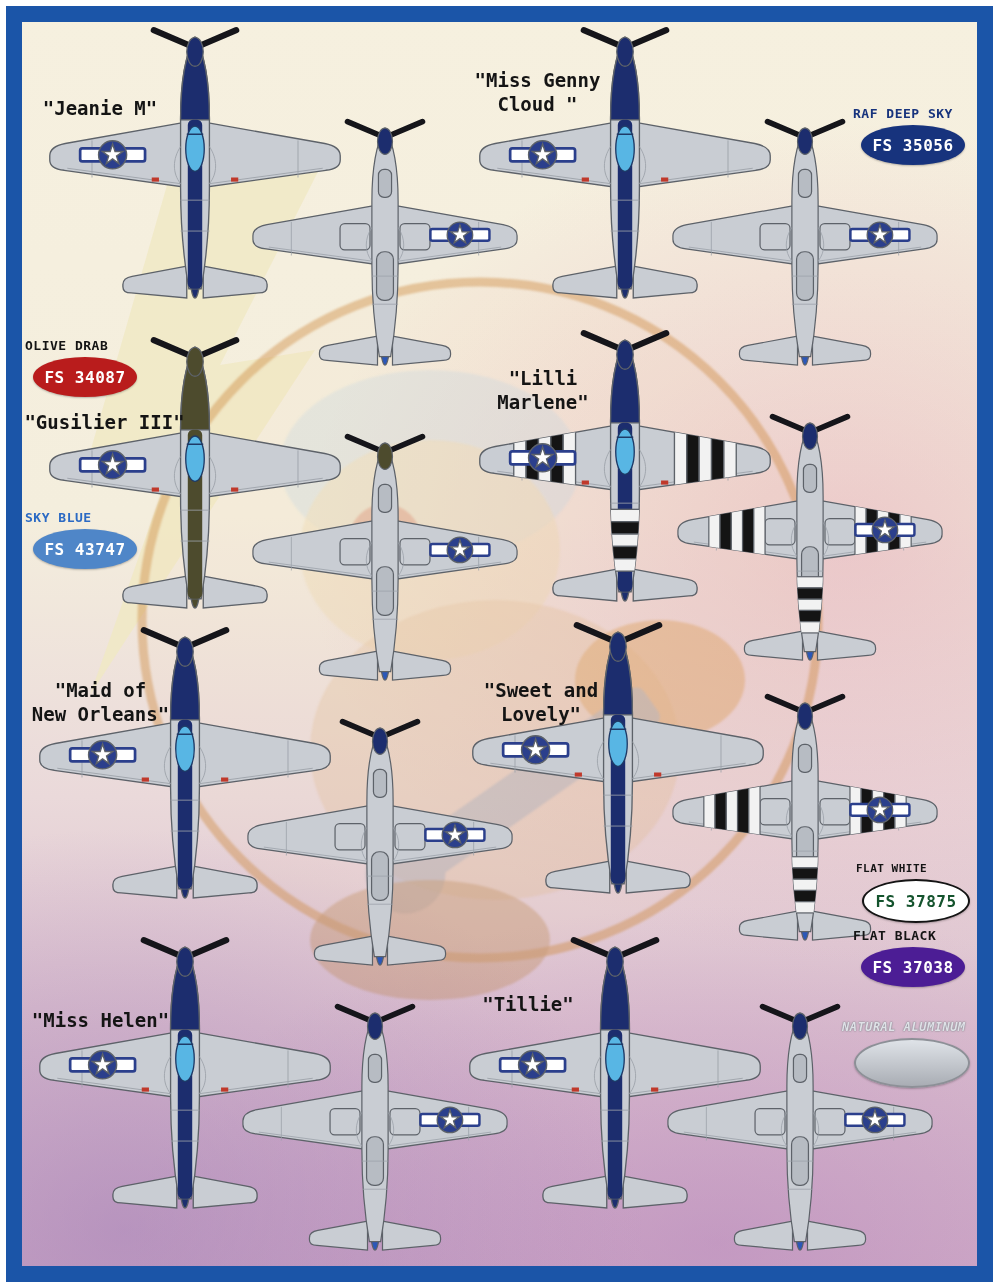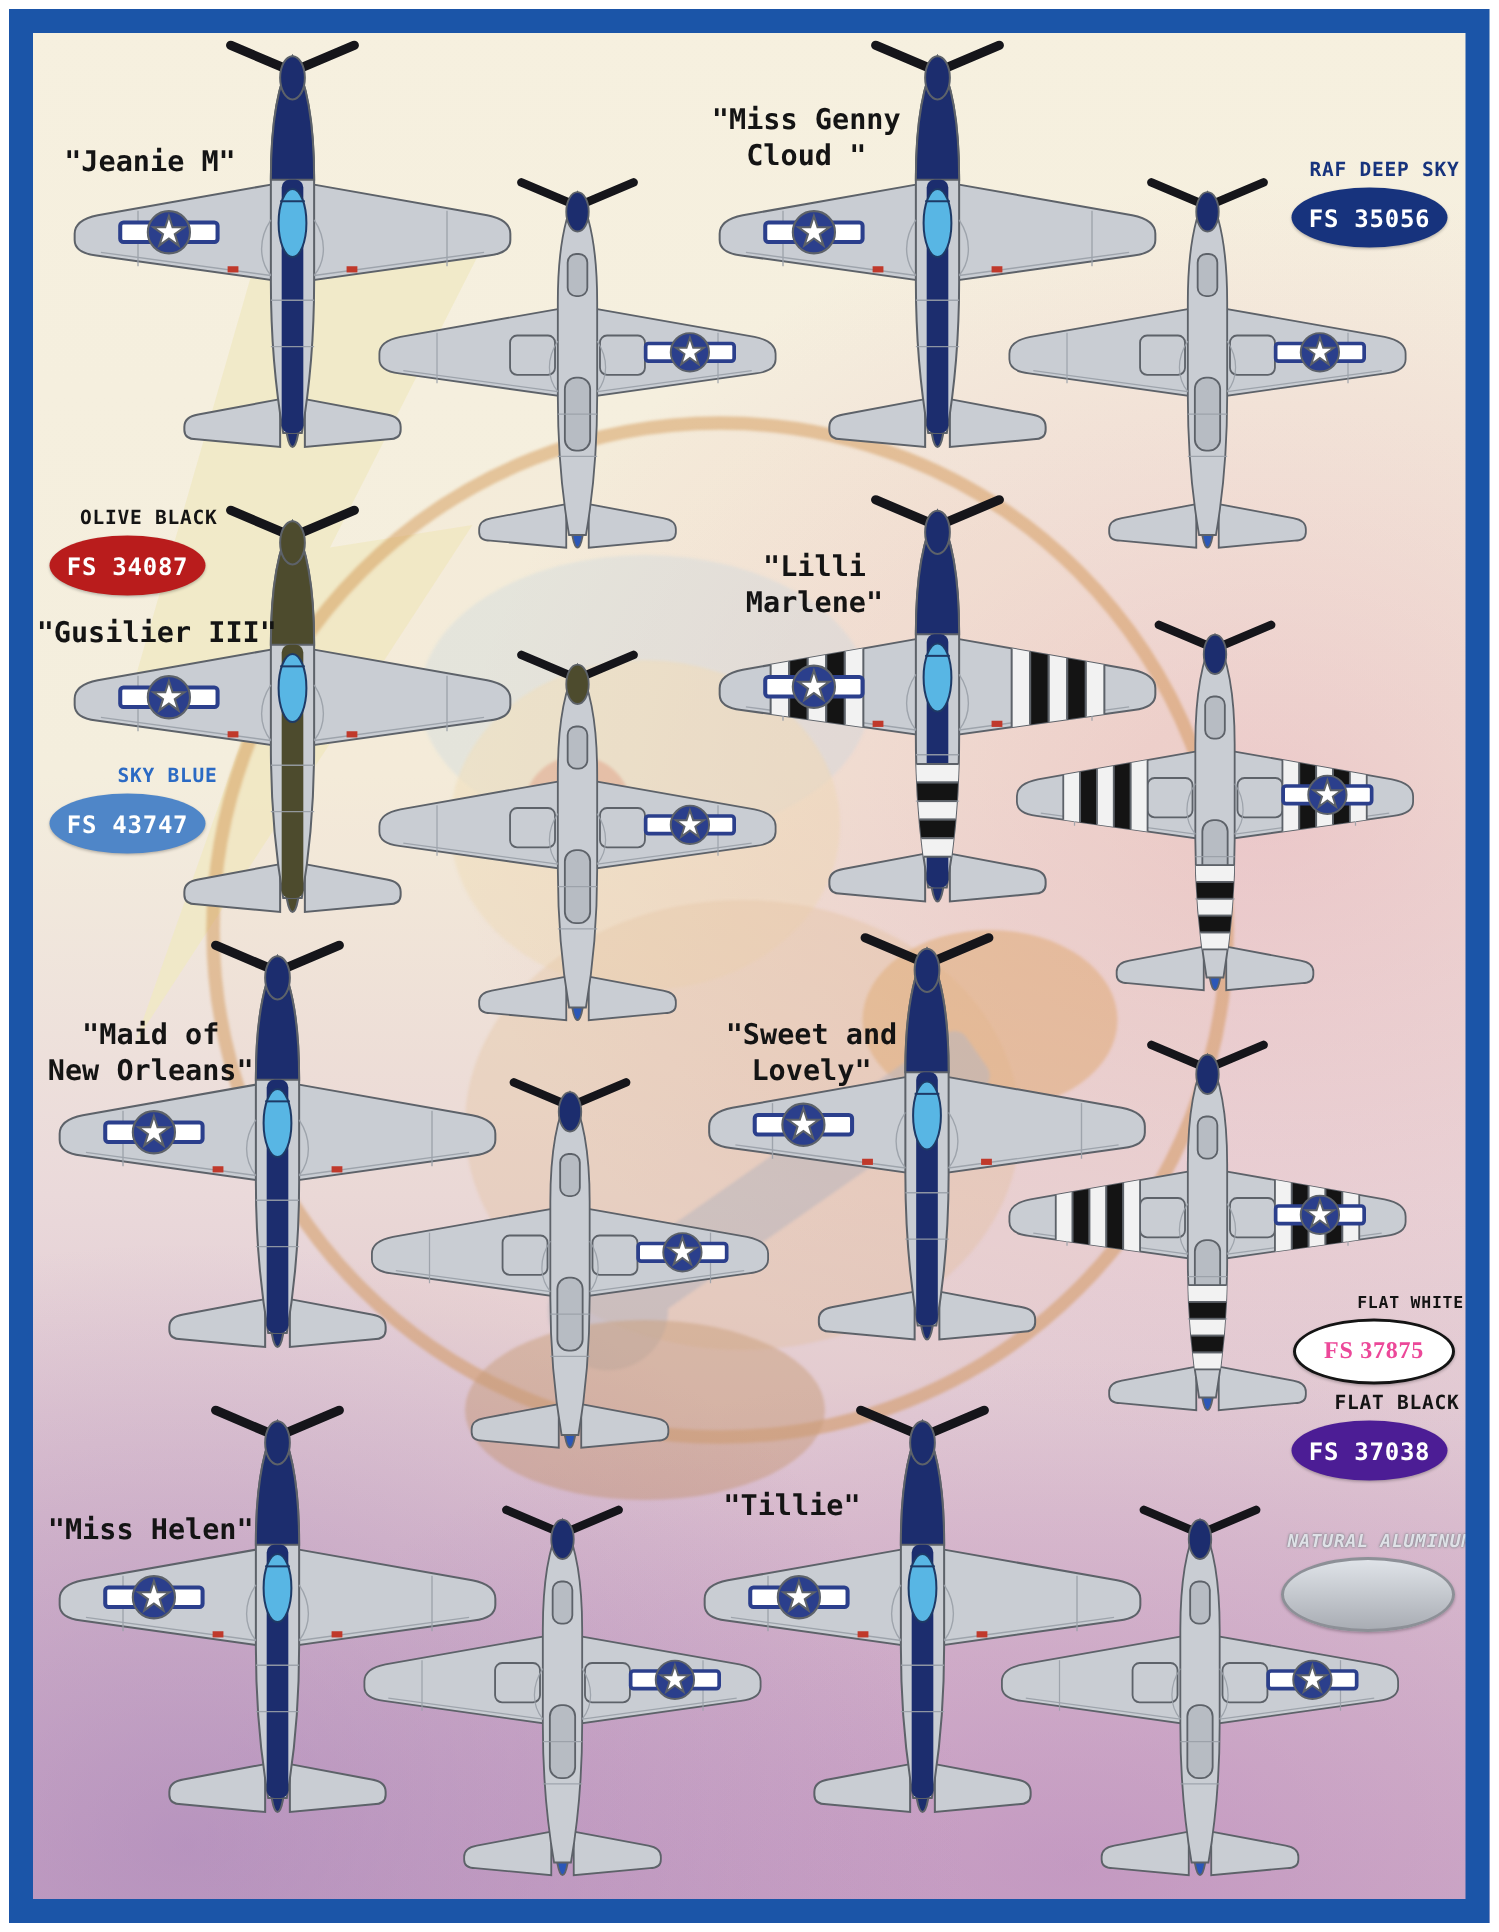--- a/index.html
+++ b/index.html
@@ -10,21 +10,21 @@
         radial-gradient(900px 700px at 85% 42%, rgba(222,142,170,0.38), transparent 60%),
         radial-gradient(800px 620px at 12% 96%, rgba(148,110,176,0.45), transparent 65%),
         radial-gradient(900px 520px at 72% 97%, rgba(172,118,182,0.40), transparent 65%),
         linear-gradient(180deg,#f6f0df 0%,#f4eedd 40%,#ead9da 62%,#dcc0cf 80%,#d2afc8 100%);}
   .frame{position:absolute;inset:6px;border:16px solid #1b55a8;z-index:50;pointer-events:none;}
   .bolt{position:absolute;left:30px;top:140px;z-index:1;}
   .emblem{position:absolute;left:100px;top:250px;z-index:1;opacity:.55;filter:blur(1.2px);}
   svg.plane{position:absolute;z-index:10;--stripes:none;--nose:#1c2d6e;--canopy:#58b6e4;--rudder:#2b57b8;}
   .plane-label{position:absolute;z-index:20;font-weight:bold;font-size:19px;line-height:24px;color:#141414;text-align:center;}
   .plane-label div:empty{display:none;}
-  .swatch{position:absolute;z-index:20;text-align:right;}
+  .swatch{position:absolute;z-index:20;text-align:left;}
   .sw-label{font-weight:bold;font-size:13px;letter-spacing:.5px;white-space:nowrap;}
   .sw-label.outlined{color:#dfe1e7;text-shadow:0 0 1px #7d8188,0 0 2px #7d8188;font-style:italic;}
   .oval{width:104px;height:40px;border-radius:50%;margin:4px auto 0;display:flex;align-items:center;justify-content:center;
         font-weight:bold;font-size:16px;letter-spacing:.5px;box-shadow:0 1px 2px rgba(0,0,0,.25);}
   .oval.big{width:112px;height:46px;}
 </style>
 </head>
 <body>
 
 <div class="canvas">
@@ -241,34 +241,34 @@
       <use href="#p51-bottom"></use>
     </svg>
 
   <div class="swatch" style="left:853px;top:106px;width:120px">
     <div class="sw-label" style="color: rgb(23, 51, 125);">RAF DEEP SKY</div>
     <div class="oval" style="background: rgb(23, 51, 125); color: rgb(255, 255, 255);">
         <span>FS 35056</span>
       </div>
   </div>
   <div class="swatch" style="left:25px;top:338px;width:120px">
-    <div class="sw-label" style="color: rgb(20, 20, 20);">OLIVE BLACK</div>
+    <div class="sw-label" style="color: rgb(20, 20, 20);">OLIVE DRAB</div>
     <div class="oval" style="background: #b91c1c; color: rgb(255, 255, 255);">
         <span>FS 34087</span>
       </div>
   </div>
   <div class="swatch" style="left:25px;top:510px;width:120px">
     <div class="sw-label" style="color: rgb(43, 106, 196);">SKY BLUE</div>
     <div class="oval" style="background: rgb(79, 134, 200); color: rgb(255, 255, 255);">
         <span>FS 43747</span>
       </div>
   </div>
   <div class="swatch" style="left:856px;top:862px;width:120px">
     <div class="sw-label" style="font-size: 11px; color: rgb(20, 20, 20);">FLAT WHITE</div>
-    <div class="oval" style="background: rgb(255, 255, 255); color: #ec4899; border: 2px solid rgb(20, 20, 20); font-family: Liberation Serif, serif;">
+    <div class="oval" style="background: rgb(255, 255, 255); color: #14532d; border: 2px solid rgb(20, 20, 20);">
         <span>FS 37875</span>
       </div>
   </div>
   <div class="swatch" style="left:853px;top:928px;width:120px">
     <div class="sw-label" style="color: rgb(20, 20, 20);">FLAT BLACK</div>
     <div class="oval" style="background: #4c1d95; color: rgb(255, 255, 255);">
         <span>FS 37038</span>
       </div>
   </div>
   <div class="swatch" style="left:842px;top:1020px;width:140px">

